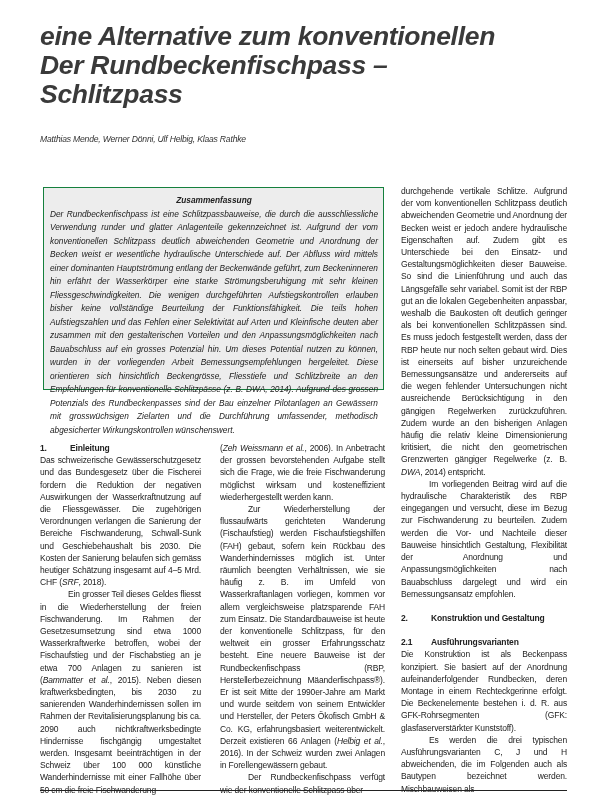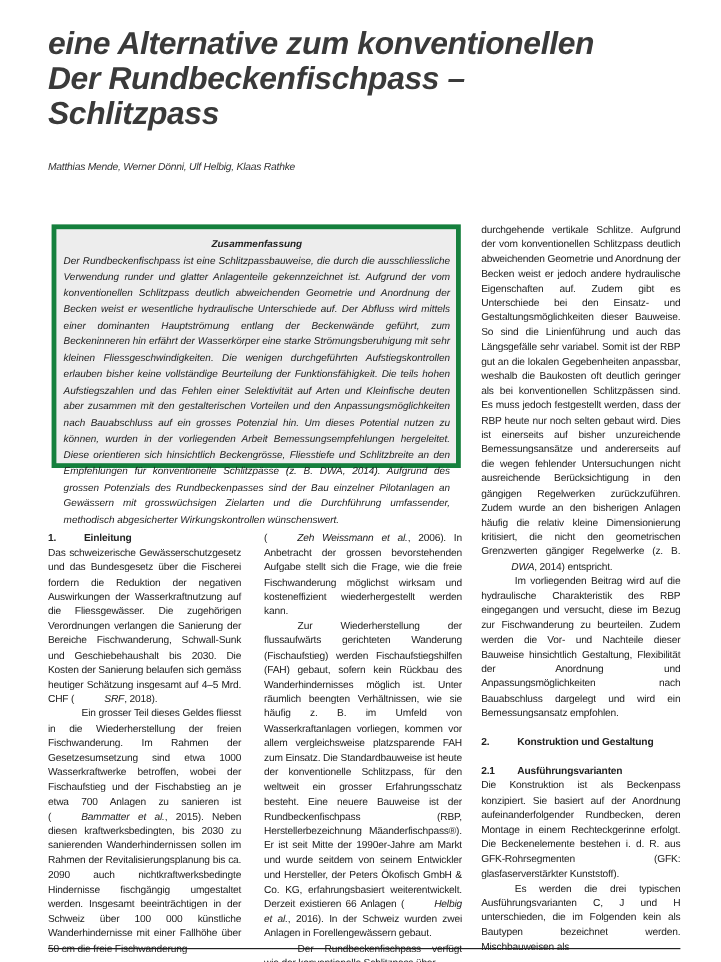--- a/index.html
+++ b/index.html
@@ -1,32 +1,32 @@
 <!DOCTYPE html>
 <html><head>
 <meta charset="utf-8">
 <style>
   html, body { margin:0; padding:0; background:#ffffff; }
   body { width:601px; height:802px; position:relative; overflow:hidden; color:#222; font-family:"Liberation Sans", sans-serif; }
   .title { position:absolute; left:40px; top:22px; width:540px; font-family:"Liberation Sans", sans-serif; font-weight:bold; font-style:italic; font-size:26.5px; line-height:29px; color:#3a3a3a; letter-spacing:-0.3px; }
   .title div { white-space:nowrap; }
   .authors { position:absolute; left:40px; top:134px; font-style:italic; font-size:8.6px; color:#333; letter-spacing:-0.2px; }
-  .abstract { position:absolute; left:43px; top:187px; width:341px; height:203px; background:#ededed; border:4px solid #15803d; box-sizing:border-box; padding:6px 5px 4px 6px; font-style:italic; font-size:8.3px; line-height:13.5px; color:#222; text-align:justify; }
+  .abstract { position:absolute; left:43px; top:187px; width:341px; height:203px; background:#ededed; border:1px solid #15803d; box-sizing:border-box; padding:6px 5px 4px 6px; font-style:italic; font-size:8.3px; line-height:13.5px; color:#222; text-align:justify; }
   .abstract .head { text-align:center; font-weight:bold; font-style:italic; }
   .col { position:absolute; font-size:8.5px; line-height:12.2px; color:#222; text-align:justify; letter-spacing:-0.15px; }
   .col p { margin:0; }
   .col p.ind { text-indent:28px; }
   .col1 { left:40px; top:442px; width:161px; }
   .col2 { left:220px; top:442px; width:165px; }
   .col3 { left:401px; top:185px; width:166px; }
   .sec { font-weight:bold; display:flex; gap:0; margin:0; }
   .sec .num { width:30px; display:inline-block; }
   .gap { height:12px; }
   .bottom-rule { position:absolute; left:40px; top:790px; width:527px; height:1px; background:#222; }
-  i { font-style:italic;padding-left:25px; }
+  i { font-style:italic; }
 </style>
 </head>
 <body>
 
 <div class="title">
   <div>eine Alternative zum konventionellen</div>
   <div>Der Rundbeckenfischpass –</div>
   <div>Schlitzpass</div>
 </div>
 
@@ -59,16 +59,16 @@
   <div class="sec">
     <span class="num">2.</span>
     <span>Konstruktion und Gestaltung</span>
   </div>
   <div class="gap"></div>
   <div class="sec">
     <span class="num">2.1</span>
     <span>Ausführungsvarianten</span>
   </div>
   <p>Die Konstruktion ist als Beckenpass konzipiert. Sie basiert auf der Anordnung aufeinanderfolgender Rundbecken, deren Montage in einem Rechteckgerinne erfolgt. Die Beckenelemente bestehen i. d. R. aus GFK-Rohrsegmenten (GFK: glasfaserverstärkter Kunststoff).</p>
-  <p class="ind">Es werden die drei typischen Ausführungsvarianten C, J und H unterschieden, die im Folgenden kein als Bautypen bezeichnet werden. Mischbauweisen als</p>
+  <p class="ind">Es werden die drei typischen Ausführungsvarianten C, J und H abweichenden, die im Folgenden auch als Bautypen bezeichnet werden. Mischbauweisen als</p>
 </div>
 
 <div class="bottom-rule"></div>
 
 </body></html>

